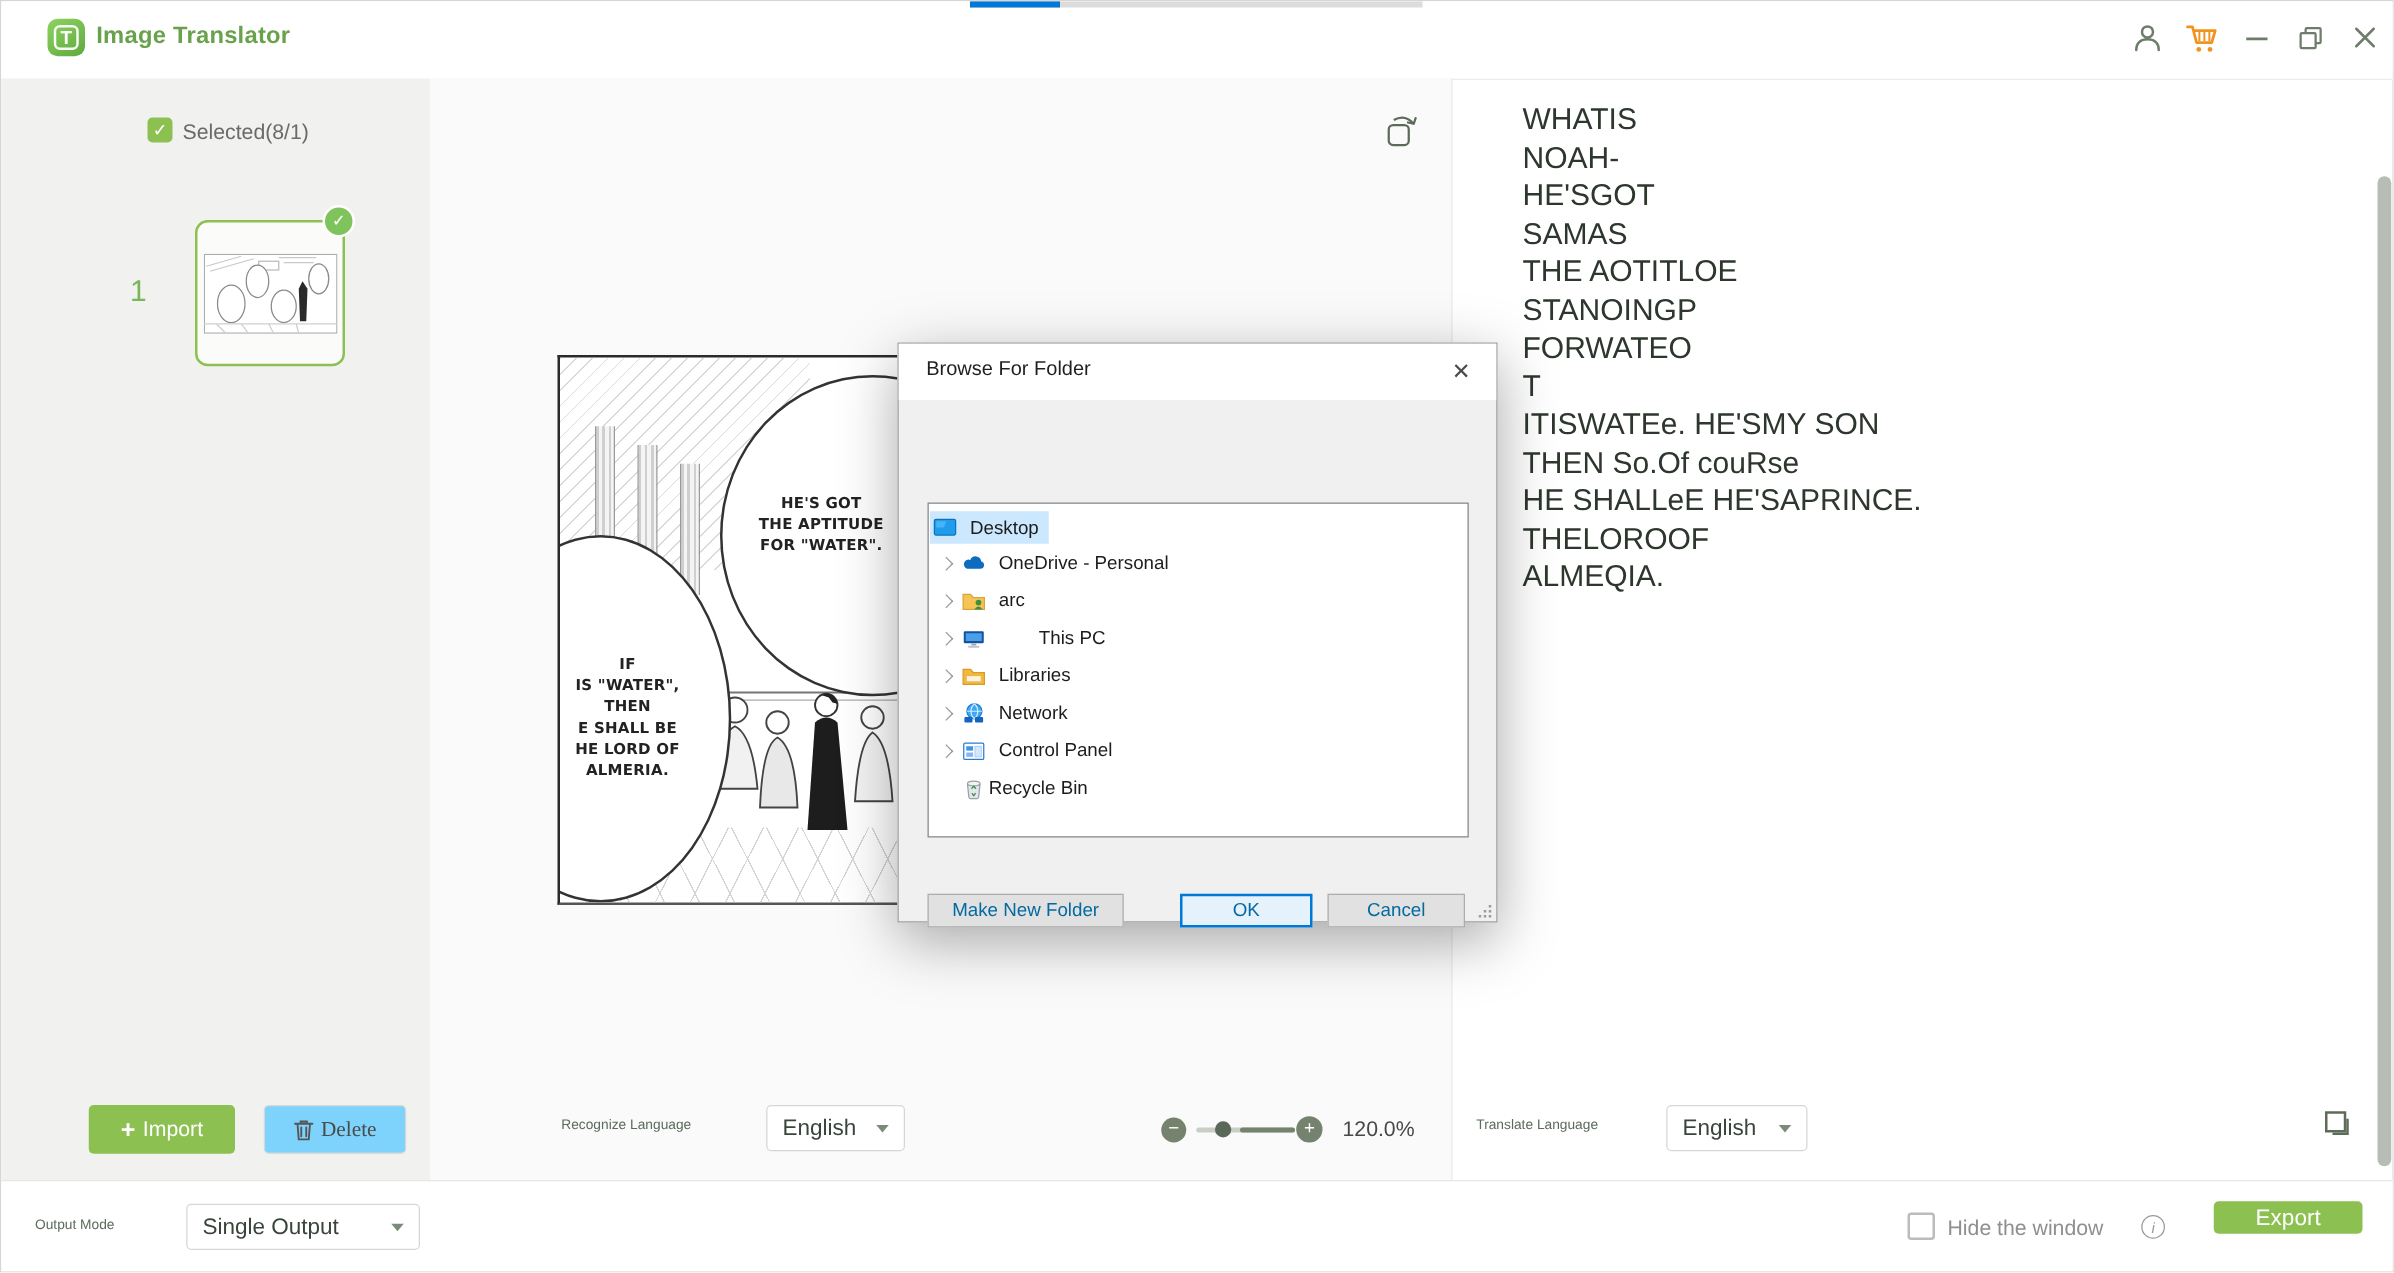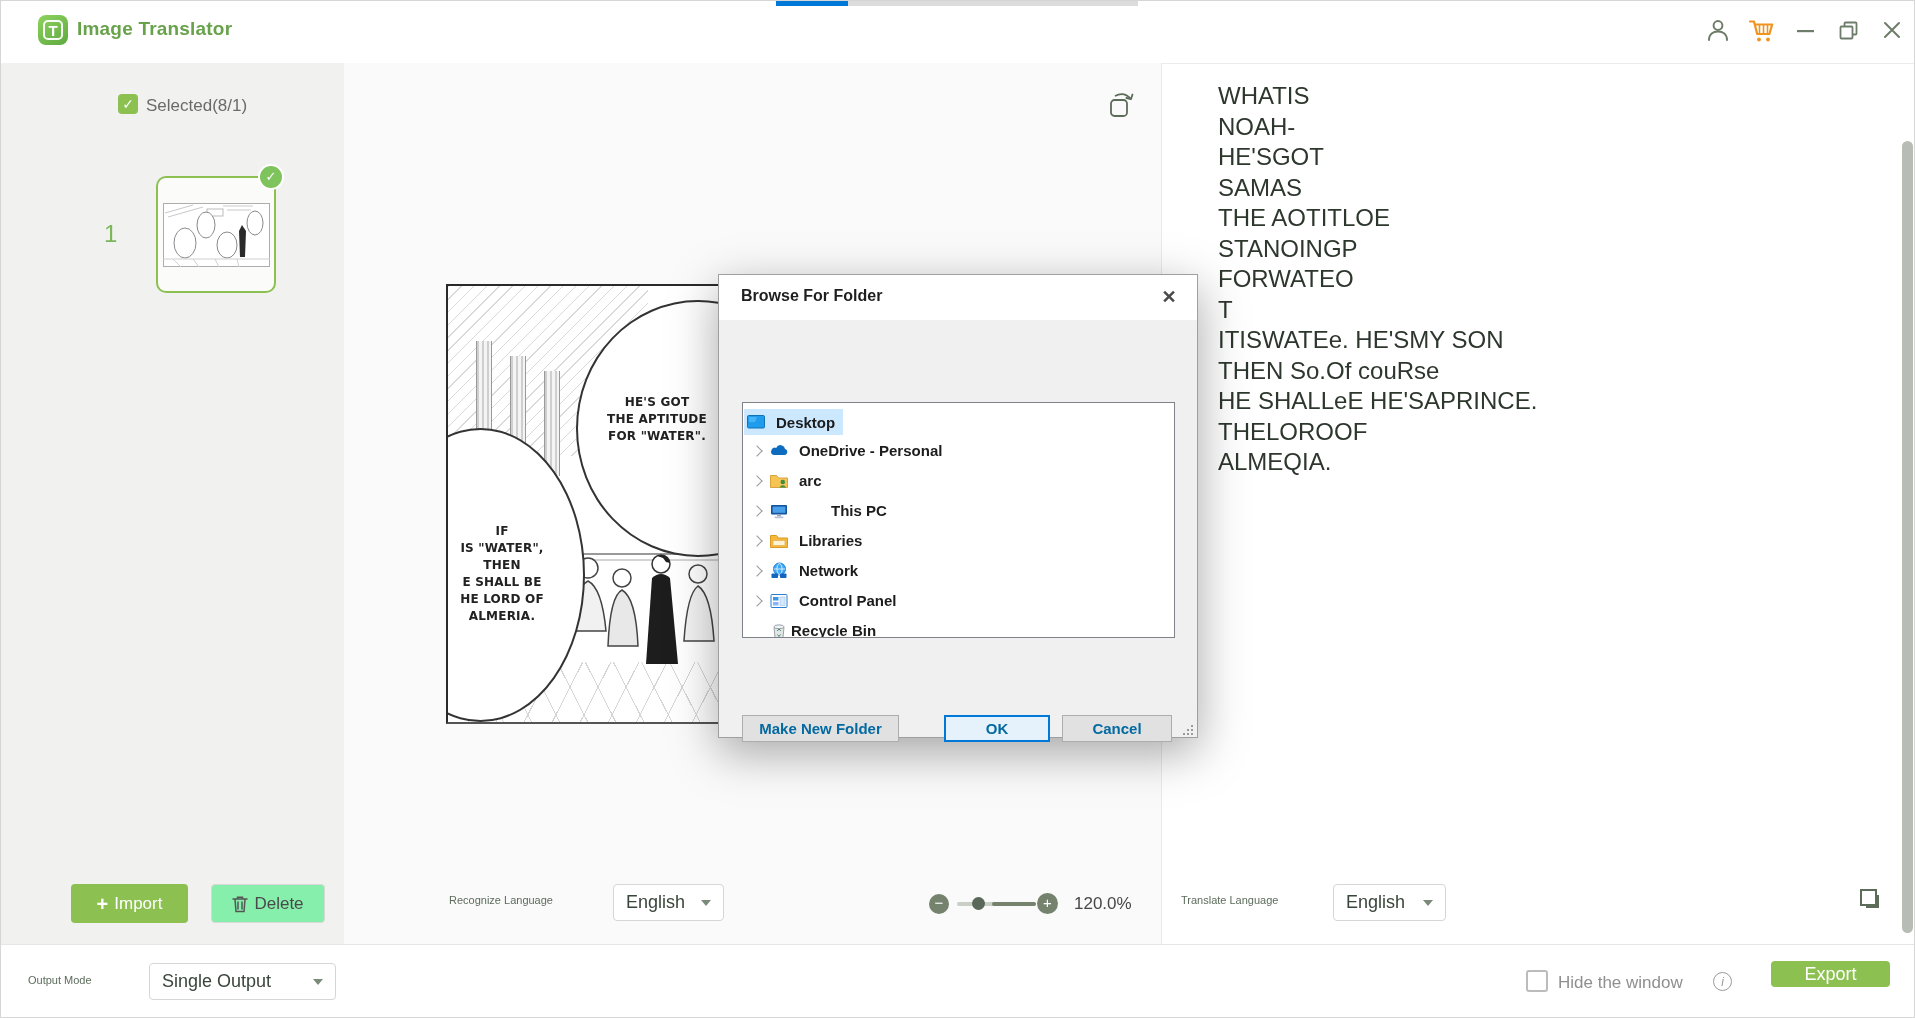--- a/index.html
+++ b/index.html
@@ -21,23 +21,23 @@
   .sel-check{position:absolute;left:117px;top:93px;width:20px;height:20px;background:#8cc152;border-radius:4px;
              color:#fff;font-size:14px;line-height:20px;text-align:center;}
   .sel-label{position:absolute;left:145px;top:95px;font-size:17px;color:#6a6a6a;}
   .thumb-card{position:absolute;left:155px;top:175px;width:120px;height:117px;background:#fbfbfa;
               border:2px solid #8cc152;border-radius:10px;box-sizing:border-box;}
   .thumb-badge{position:absolute;left:257px;top:163px;width:22px;height:22px;border-radius:50%;
                background:#7fc35c;border:2px solid #fff;color:#fff;font-size:13px;line-height:22px;text-align:center;box-sizing:content-box;}
   .thumb-num{position:absolute;left:103px;top:219px;font-size:24px;color:#7cb65a;}
   .btn-import{position:absolute;left:70px;top:883px;width:117px;height:39px;background:#8cc152;border-radius:4px;
               display:flex;align-items:center;justify-content:center;gap:6px;color:#fff;font-size:17px;cursor:pointer;}
-  .btn-delete{position:absolute;left:210px;top:883px;width:114px;height:39px;background:#86efac;border:1px solid #d8d8d8;
+  .btn-delete{position:absolute;left:210px;top:883px;width:114px;height:39px;background:#7dd3fc;border:1px solid #d8d8d8;
               border-radius:4px;box-sizing:border-box;display:flex;align-items:center;justify-content:center;gap:6px;
-              color:#4a4a4a;font-size:17px;cursor:pointer;}
+              color:#4a4a4a;font-size:17px;cursor:pointer;font-family:Liberation Serif, serif;}
   
   .canvas{position:absolute;left:343px;top:62px;width:817px;height:881px;background:#fafafa;}
   .vdivider{position:absolute;left:1160px;top:62px;width:1px;height:881px;background:#e9e9e9;}
   .rotate-icon{position:absolute;left:1105px;top:88px;width:32px;height:32px;cursor:pointer;}
   .manga{position:absolute;left:445px;top:283px;width:272px;height:440px;background:#fff;overflow:hidden;
          border-top:2px solid #2a2a2a;border-left:2px solid #2a2a2a;border-bottom:2px solid #555;box-sizing:border-box;}
   .arch{position:absolute;left:0;top:0;width:200px;height:170px;opacity:.55;
         background:repeating-linear-gradient(135deg,#bbb 0 1px,transparent 1px 9px);}
   .col{position:absolute;width:14px;background:repeating-linear-gradient(90deg,#cfcfcf 0 2px,#f4f4f4 2px 5px);border-left:1px solid #999;border-right:1px solid #999;}
   .floor{position:absolute;left:0;bottom:0;width:272px;height:60px;
@@ -63,26 +63,26 @@
   
   .footer{position:absolute;left:0;top:943px;width:1915px;height:75px;background:#fff;border-top:1px solid #e6e6e6;}
   .chk{position:absolute;left:1525px;top:969px;width:22px;height:22px;background:#fff;border:2px solid #bcbcbc;border-radius:3px;box-sizing:border-box;cursor:pointer;}
   .hide-label{position:absolute;left:1557px;top:972px;font-size:17px;color:#8f8f8f;}
   .info{position:absolute;left:1712px;top:971px;width:19px;height:19px;border:1.5px solid #9a9a9a;border-radius:50%;
         color:#9a9a9a;font-size:12px;line-height:19px;text-align:center;box-sizing:border-box;font-style:italic;}
   .btn-export{position:absolute;left:1770px;top:960px;width:119px;height:26px;background:#8cc152;border-radius:4px;
               display:flex;align-items:center;justify-content:center;color:#fff;font-size:18px;cursor:pointer;}
   
   .dialog{position:absolute;left:717px;top:273px;width:480px;height:464px;background:#f0f0f0;border:1px solid #9f9f9f;
-          box-sizing:border-box;box-shadow:0 14px 45px rgba(0,0,0,.35);font-weight:bold;}
+          box-sizing:border-box;box-shadow:0 14px 45px rgba(0,0,0,.35);}
   .dlg-titlebar{position:absolute;left:0;top:0;width:100%;height:45px;background:#fff;}
   .dlg-title{position:absolute;left:22px;top:12px;font-size:16px;color:#1f1f1f;}
   .dlg-close{position:absolute;right:16px;top:10px;width:24px;height:24px;font-size:18px;color:#4a4a4a;
              text-align:center;line-height:24px;cursor:pointer;}
-  .treepanel{position:absolute;left:23px;top:127px;width:433px;height:236px;background:#fff;border:1px solid #7f8389;
+  .treepanel{position:absolute;left:23px;top:127px;width:433px;height:268px;background:#fff;border:1px solid #7f8389;
              box-sizing:border-box;overflow:hidden;}
   .trow{position:absolute;left:0;width:100%;height:30px;cursor:pointer;}
   .chev{position:absolute;left:10px;top:10px;width:7px;height:7px;border-top:1.6px solid #9a9a9a;border-right:1.6px solid #9a9a9a;
         transform:rotate(45deg);}
   .ticon{position:absolute;top:4px;width:20px;height:20px;}
   .tlabel{position:absolute;top:5px;font-size:15px;color:#1c1c1c;white-space:nowrap;}
   .hl{position:absolute;left:1px;top:2px;height:26px;background:#cbe8ff;display:flex;align-items:center;padding:0 8px 0 2px;gap:10px;}
   .hl .tlabel{position:static;}
   .hl .ticon{position:static;}
   .dlg-btn{position:absolute;top:419px;height:27px;background:#e1e1e1;border:1px solid #adadad;box-sizing:border-box;

